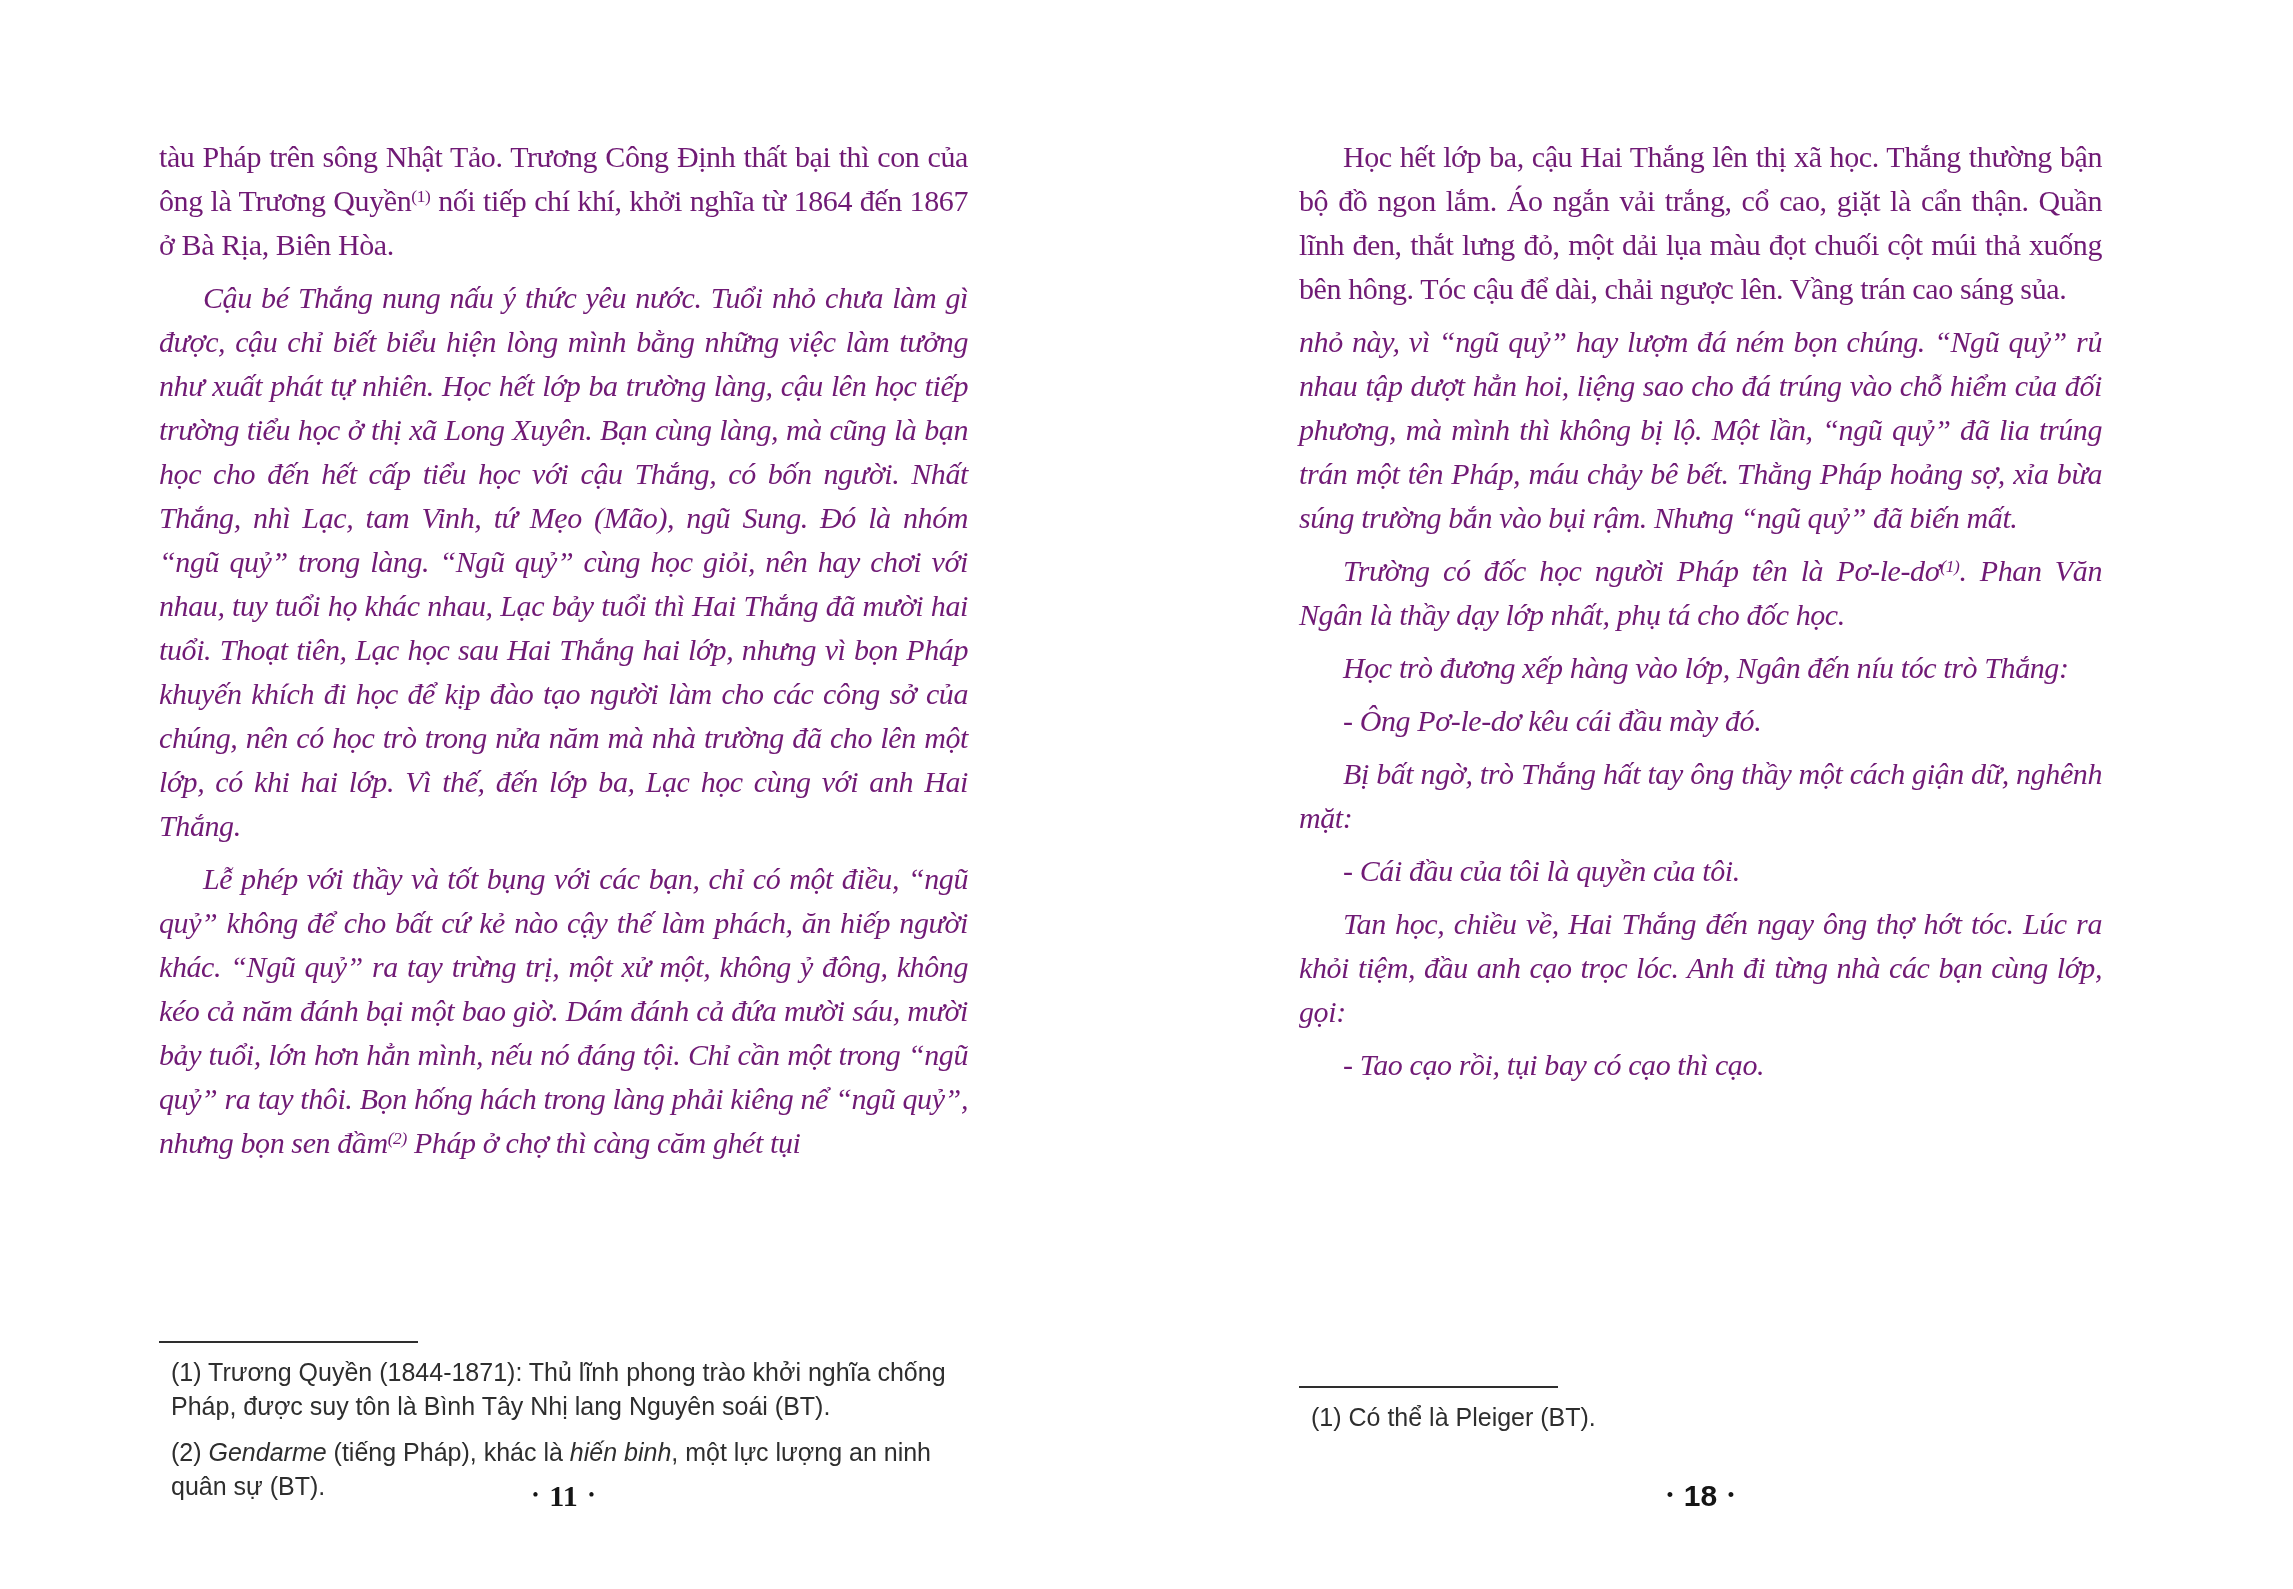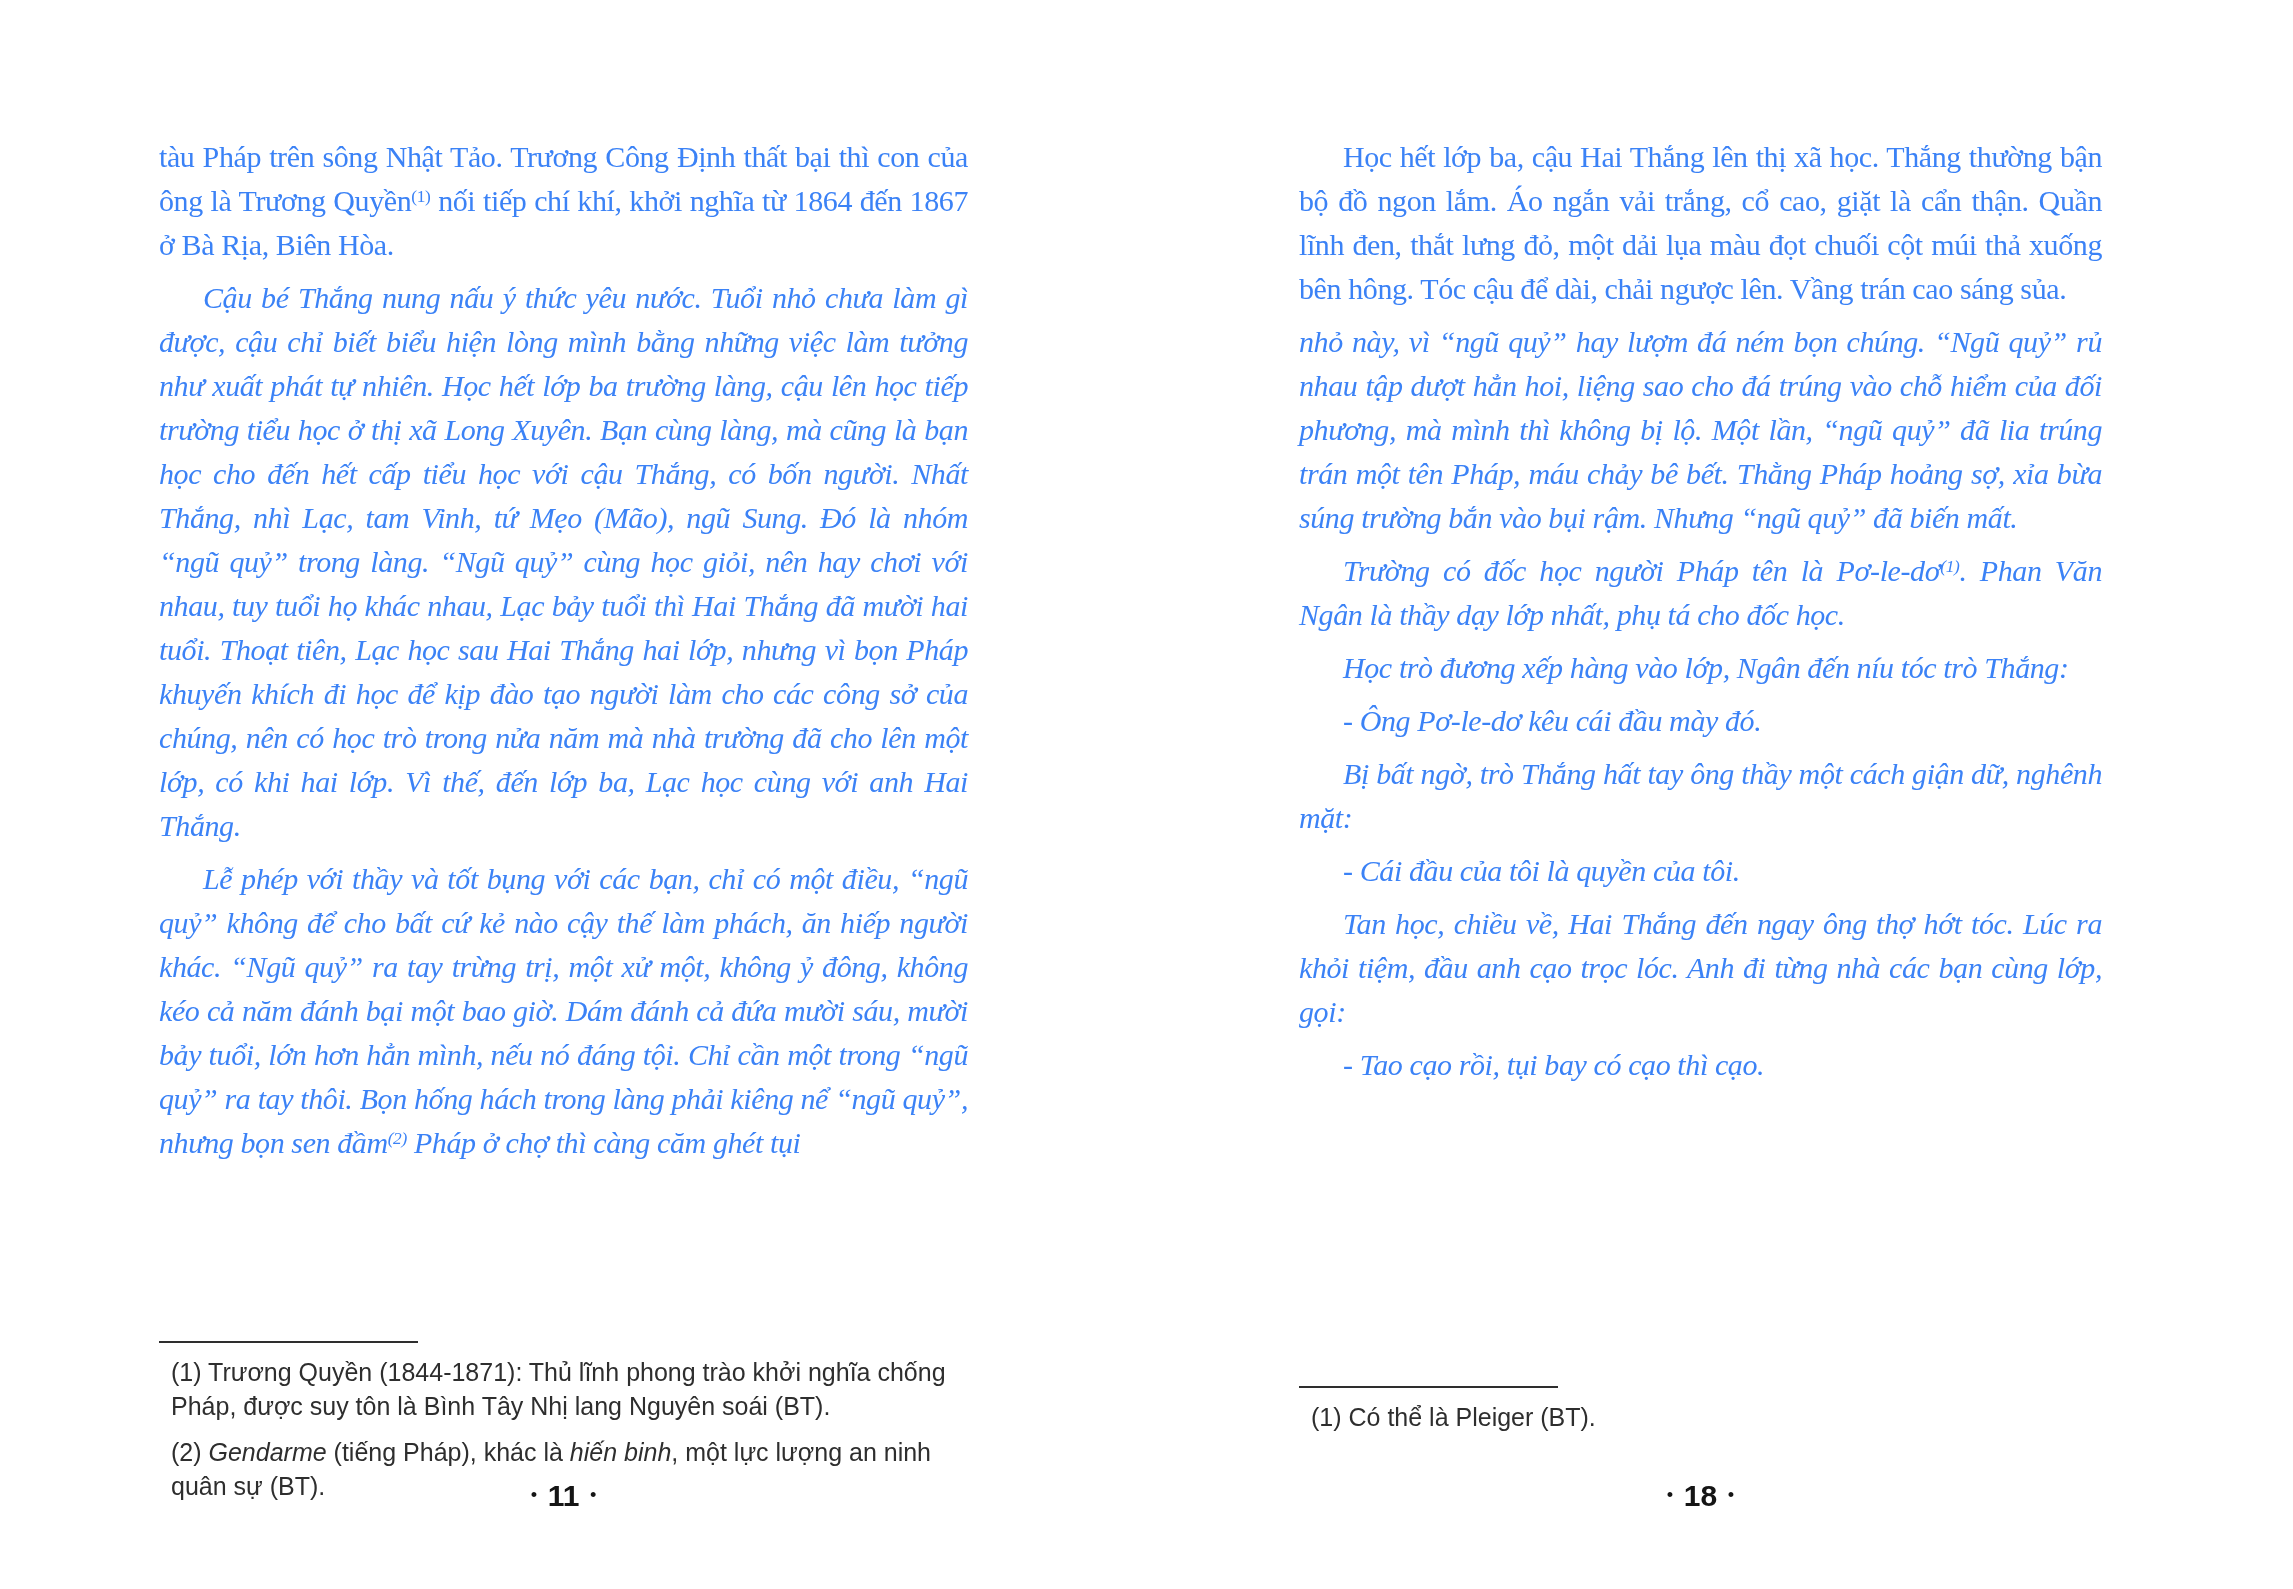--- a/index.html
+++ b/index.html
@@ -14,21 +14,21 @@
   .body-text {
     position: absolute;
     color: #1f1f1f;
   }
   .body-text .para {
     margin: 0;
     font-size: 30px;
     line-height: 44px;
     letter-spacing: -0.4px;
     text-align: justify;
-    color: #3b82f6;
+    color: #701a75;
   }
   .body-text .para + .para { margin-top: 9px; font-style: italic; }
   .body-text .para.indent { text-indent: 44px; }
   sup {
     font-size: 58%;
     line-height: 0;
     vertical-align: baseline;
     position: relative;
     top: -0.5em;
   }
@@ -55,21 +55,21 @@
   }
   .pagenum {
     position: absolute;
     top: 1479px;
     text-align: center;
     font-family: "Liberation Sans", sans-serif;
     font-weight: bold;
     font-size: 30px;
     color: #151515;
   }
-  .left-pagenum  { left: 159px;  width: 809px; }
+  .left-pagenum  { left: 159px;  width: 809px; font-family: Liberation Serif, serif; }
   .right-pagenum { left: 1299px; width: 803px; }
   .pagenum .dot {
     font-size: 18.3px;
     vertical-align: 4.8px;
     padding: 0 10.6px;
     font-weight: normal;
   }
 </style>
 </head>
 <body>

